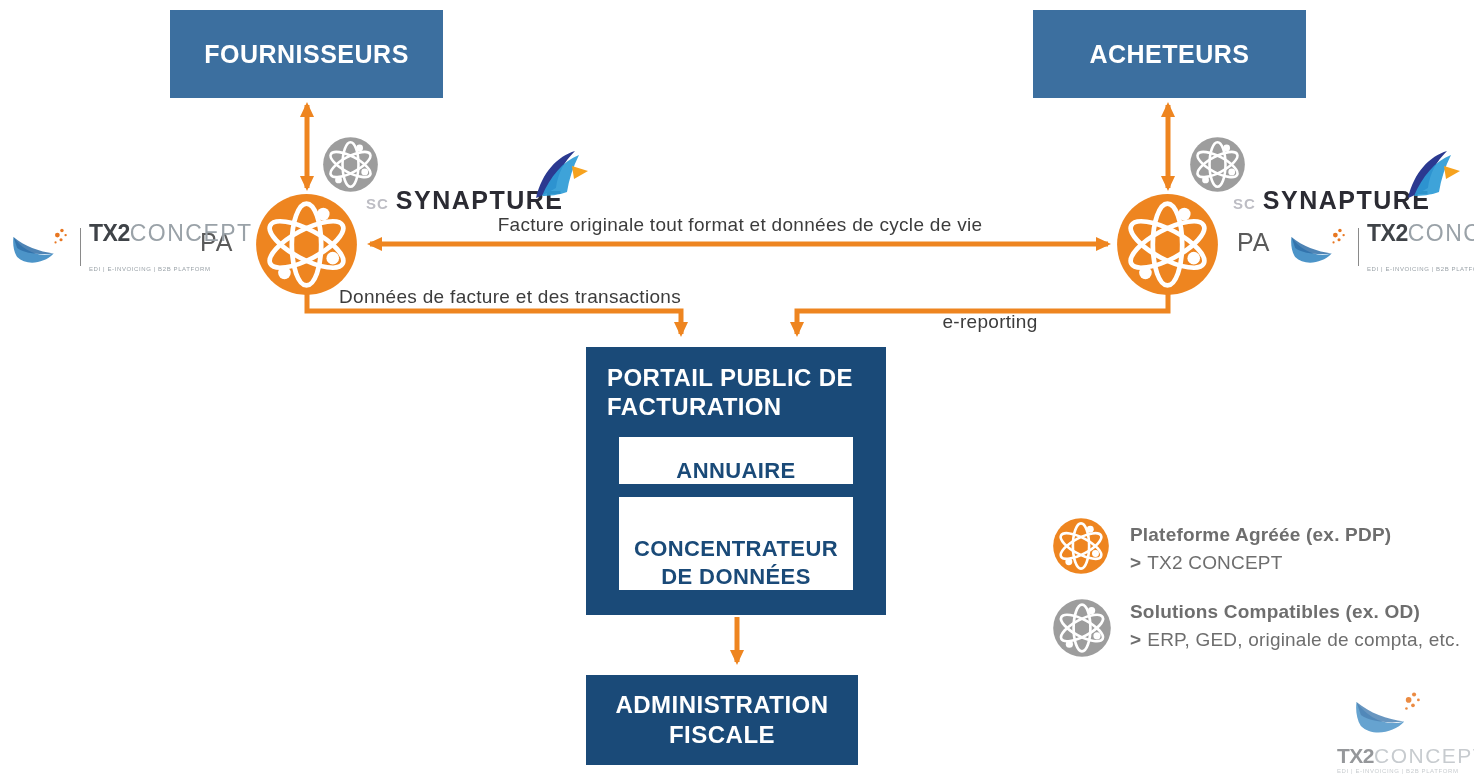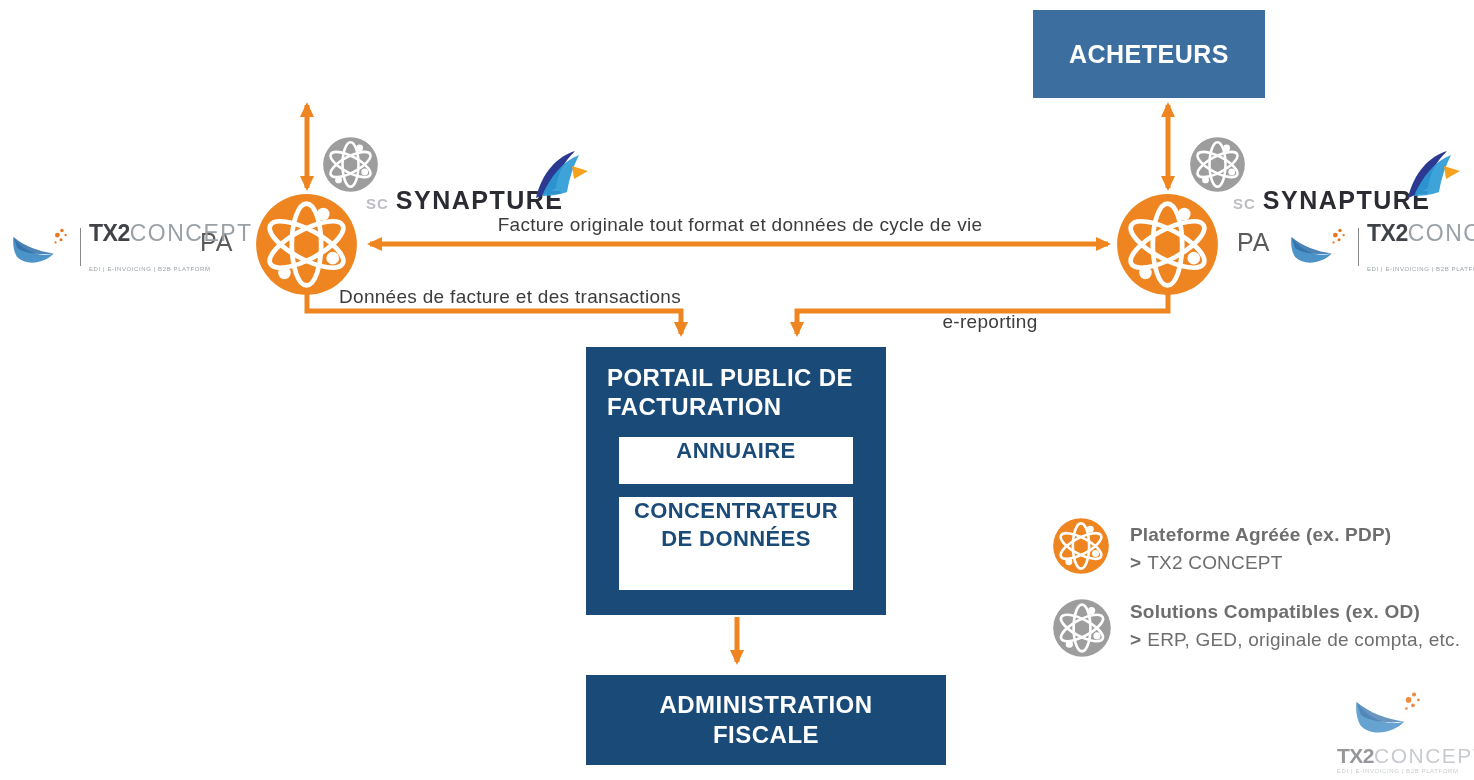--- a/index.html
+++ b/index.html
@@ -8,32 +8,32 @@
   .canvas { position:relative; width:1474px; height:780px; background:#fff; overflow:hidden; }
 
   .arrows { position:absolute; left:0; top:0; z-index:1; }
 
   .node { position:absolute; display:flex; align-items:center; justify-content:center;
           text-align:center; color:#fff; font-weight:bold; letter-spacing:.5px; z-index:2; }
   .steel { background:var(--steel-blue); font-size:25px; }
   .navy  { background:var(--navy); }
 
   .box-fournisseurs { left:170px; top:10px;  width:273px; height:88px; }
-  .box-acheteurs    { left:1033px; top:10px; width:232px; height:88px; }
+  .box-acheteurs    { left:1033px; top:10px; width:273px; height:88px; }
 
   .portal { left:586px; top:347px; width:300px; height:268px; display:block; }
   .portal-title { margin:16px auto 0; width:258px; font-size:24px; font-weight:bold;
                   color:#fff; line-height:1.22; text-align:left; letter-spacing:.4px; }
   .inner-box { position:absolute; left:33px; width:234px; background:#fff; color:var(--navy);
-               display:flex; align-items:flex-start; justify-content:center; font-weight:bold;
+               display:flex; align-items:flex-end; justify-content:center; font-weight:bold;
                font-size:22px; line-height:1.25; text-align:center; letter-spacing:.4px; }
   .inner-annuaire { top:90px; height:47px; }
   .inner-concentrateur { top:150px; height:93px; }
 
-  .box-admin { left:586px; top:675px; width:360px; height:90px; font-size:24px; line-height:1.25; }
+  .box-admin { left:586px; top:675px; width:272px; height:90px; font-size:24px; line-height:1.25; }
 
   .atom { position:absolute; z-index:2; }
 
   .flow-label { position:absolute; z-index:3; color:var(--text-dark); font-size:19px;
                 text-align:center; letter-spacing:.3px; }
   .lbl-facture   { left:420px; top:214px; width:640px; }
   .lbl-donnees   { left:328px; top:286px; width:364px; }
   .lbl-ereporting{ left:895px; top:286px; width:190px;margin-top:25px; }
 
   .synapture { position:absolute; z-index:3; display:flex; align-items:baseline; }
@@ -108,20 +108,23 @@
     <g style="stroke:var(--orange)" stroke-width="5" fill="none">
       <path d="M307 105 V188" marker-start="url(#ah)" marker-end="url(#ah)"></path>
       <path d="M1168 105 V188" marker-start="url(#ah)" marker-end="url(#ah)"></path>
       <path d="M370 244 H1108" marker-start="url(#ah)" marker-end="url(#ah)"></path>
       <path d="M307 294 V311 H681 V334" marker-end="url(#ah)"></path>
       <path d="M1168 294 V311 H797 V334" marker-end="url(#ah)"></path>
       <path d="M737 617 V662" marker-end="url(#ah)"></path>
     </g>
   </svg>
 
+  <div class="node steel box-fournisseurs">
+    <span>FOURNISSEURS</span>
+  </div>
   <div class="node steel box-acheteurs">
     <span>ACHETEURS</span>
   </div>
 
   <svg class="atom" style="left:322px; top:136px" width="57" height="57" viewBox="0 0 100 100">
       <use href="#atom-sym" style="fill:var(--gray-icon)"></use>
     </svg>
   <svg class="atom" style="left:1189px; top:136px" width="57" height="57" viewBox="0 0 100 100">
       <use href="#atom-sym" style="fill:var(--gray-icon)"></use>
     </svg>

